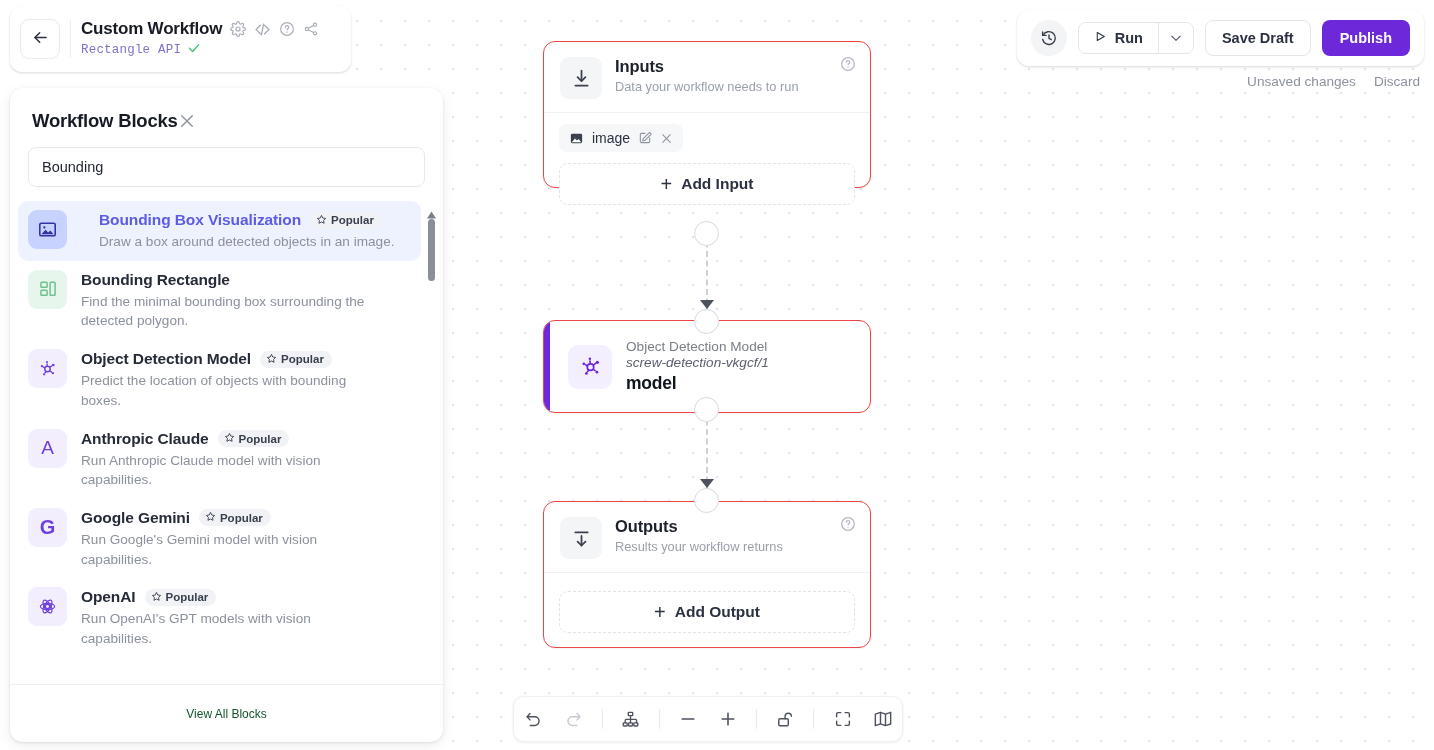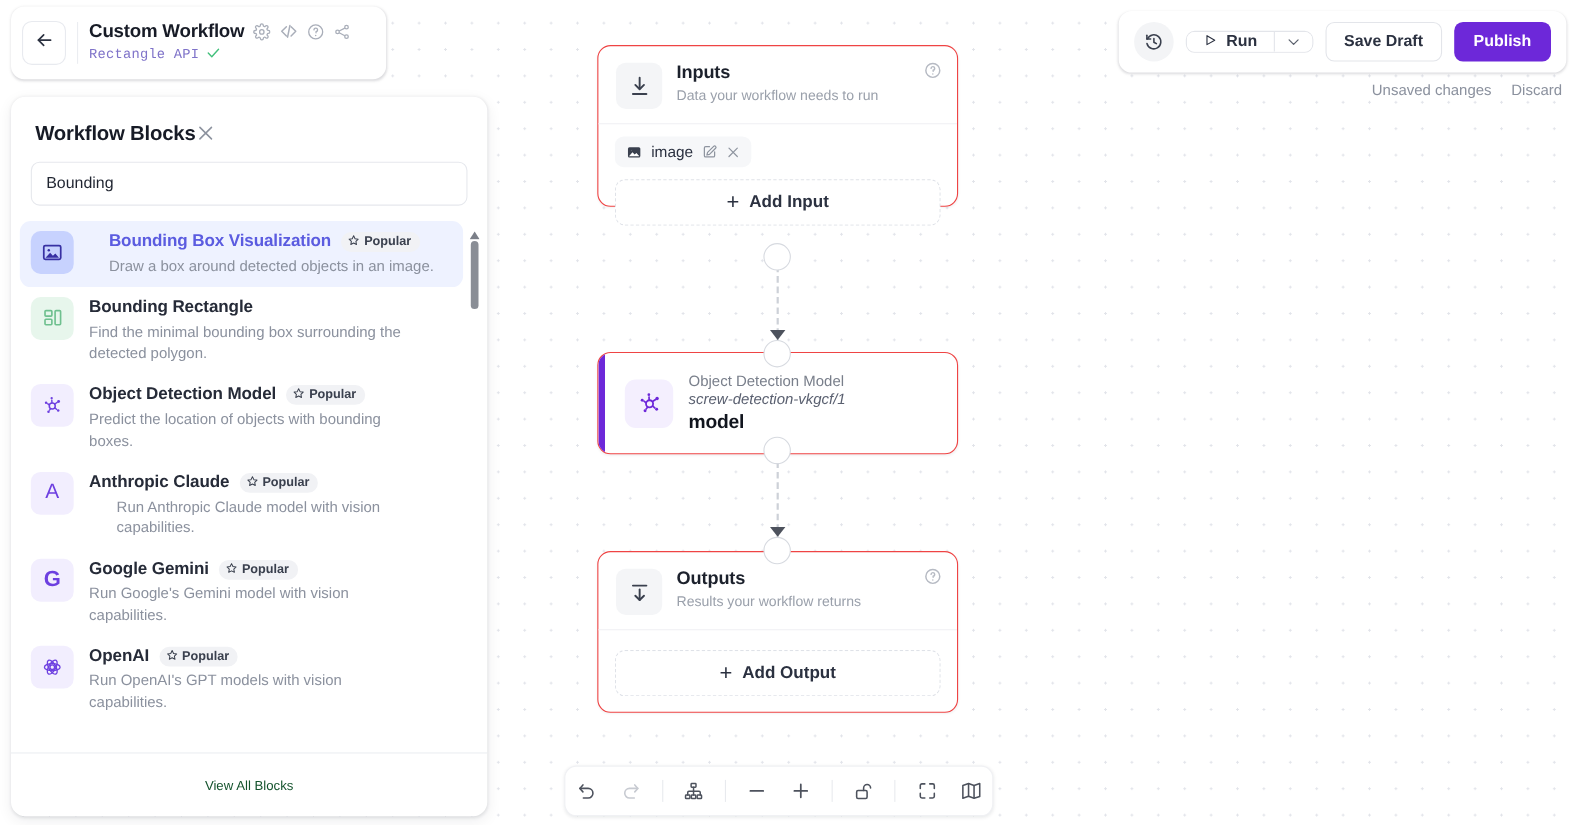--- a/index.html
+++ b/index.html
@@ -175,21 +175,21 @@
   #tr-bar {
     position:absolute; right: 10px; top: 10px; height: 56px;
     background:#fff; border-radius: 12px;
     box-shadow: 0 1px 3px rgba(16,24,40,.10), 0 1px 2px rgba(16,24,40,.06);
     display:flex; align-items:center; gap: 11px; padding: 0 14px; z-index:40;
   }
   #history-btn {
     width:36px; height:36px; border-radius:50%; background:#f3f4f6;
     display:flex; align-items:center; justify-content:center; color:#3a404e; cursor:pointer;
   }
-  #run-group { display:flex; height:20px; border:1px solid #e3e5ea; border-radius:8px; overflow:hidden; }
+  #run-group { display:flex; height:32px; border:1px solid #e3e5ea; border-radius:8px; overflow:hidden; }
   #run-btn {
     display:flex; align-items:center; gap:8px; padding: 0 15px;
     background:#fff; font-size:14.5px; font-weight:600; color:#2b3140; cursor:pointer;
   }
   #run-caret {
     width:35px; display:flex; align-items:center; justify-content:center;
     border-left:1px solid #e3e5ea; background:#fff; color:#5d636f; cursor:pointer;
   }
   #save-draft {
     height:36px; padding:0 16px; border:1px solid #e3e5ea; border-radius:8px;
@@ -486,21 +486,21 @@
             <span class="block-name">Anthropic Claude</span>
             <span class="badge">
               <span>
                 <svg width="11" height="11" viewBox="0 0 24 24" fill="none" stroke="currentColor" stroke-width="2" stroke-linejoin="round">
                   <path d="m12 3 2.8 5.8 6.2.9-4.5 4.4 1.1 6.2L12 17.4 6.4 20.3l1.1-6.2L3 9.7l6.2-.9z"></path>
                 </svg>
               </span>
               <span>Popular</span>
             </span>
           </div>
-          <div class="block-desc" style="max-width:280px;margin-left:25px;">Run Anthropic Claude model with vision capabilities.</div>
+          <div class="block-desc" style="max-width:280px;">Run Anthropic Claude model with vision capabilities.</div>
         </div>
       </div>
 
       <div class="block-row">
         <div class="bi-wrap bi-purple">
           <span style="font-size:20px; font-weight:600; color:#6d3fe0; font-family:'Liberation Sans',sans-serif;">G</span>
         </div>
         <div class="block-texts">
           <div class="block-title-row">
             <span class="block-name">Google Gemini</span>

